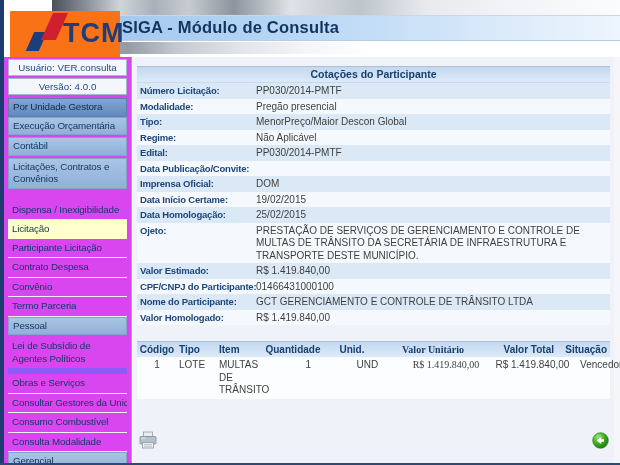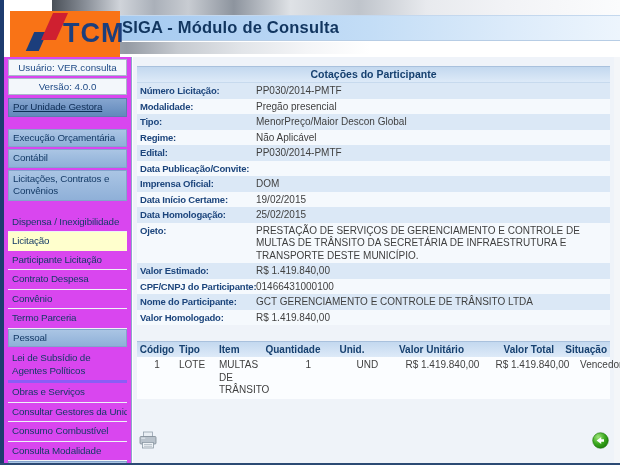--- a/index.html
+++ b/index.html
@@ -28,25 +28,25 @@
   .logo-text{position:absolute;left:53px;top:7px;font-size:27px;font-weight:bold;color:#1c3e7c;letter-spacing:1px;line-height:30px;}
   .app-title{position:absolute;left:118px;top:18px;font-size:16.5px;font-weight:bold;color:#11355f;letter-spacing:0.2px;}
 
   
   .sidebar{position:absolute;left:4px;top:57px;width:127px;height:408px;background:#d946ef;box-sizing:border-box;padding:2px 4px 0 4px;}
   .info-box{height:15px;line-height:15px;margin-bottom:2px;border:1px solid #a7b7cb;background:#f3f7fb;
     text-align:center;font-size:9.8px;color:#1e4a86;}
   .menu{margin-top:3px;}
   .menu-item{font-size:9.8px;letter-spacing:-0.15px;color:#143a66;padding:2px 4px;line-height:12.5px;
     white-space:nowrap;overflow:hidden;cursor:pointer;}
-  .section-dark{background:linear-gradient(#85a5cf,#6289bc);border:1px solid #5c7fae;margin-bottom:12px;color:#0e2d55;text-decoration:underline;}
+  .section-dark{background:linear-gradient(#85a5cf,#6289bc);border:1px solid #5c7fae;margin-bottom:0;color:#0e2d55;}
   .section-med{background:linear-gradient(#aac5e4,#8fb0d8);border:1px solid #84a3cb;margin-bottom:2px;}
   .section-med-tall{background:linear-gradient(#aac5e4,#8fb0d8);border:1px solid #84a3cb;margin-bottom:12px;white-space:normal;}
   .item{background:transparent;border-bottom:1px solid #eef2f7;padding:3px 4px;}
-  .item-tall{background:transparent;border-bottom:3px solid #8b5cf6;padding:3px 4px;white-space:normal;}
+  .item-tall{background:transparent;border-bottom:6px solid #8b5cf6;padding:3px 4px;white-space:normal;}
   .item-selected{background:#ffffcd;padding:3px 4px;}
   .separator{position:absolute;left:131px;top:57px;width:1px;height:408px;background:#8ca8c8;}
   .right-strip{position:absolute;right:0;top:57px;width:6px;height:408px;background:#f4f6f9;}
 
   
   .content{position:absolute;left:133px;top:57px;width:481px;height:408px;background:#eff3f9;box-sizing:border-box;padding:9px 4px 0 4px;}
   .panel-header{height:15px;line-height:15px;text-align:center;font-size:10.5px;font-weight:bold;color:#16406f;
     background:linear-gradient(#c3d8ef,#ddeaf8);border-top:1px solid #a9c1dd;border-bottom:1px solid #c7daee;box-sizing:content-box;}
   .detail-row{display:flex;align-items:flex-start;padding:2px 0 1px 0;}
   .detail-row:nth-child(odd){background:#dbe8f6;}
@@ -56,21 +56,21 @@
   .detail-value{flex:1;font-size:10px;color:#3f3f3f;line-height:12.5px;padding-right:4px;}
   .items-spacer{height:16px;}
   .items-header{display:flex;height:15px;line-height:15px;font-size:10px;font-weight:bold;color:#16406f;
     background:linear-gradient(#c3d8ef,#ddeaf8);border-top:1px solid #a9c1dd;}
   .item-row{display:flex;background:#fbfdff;padding:2px 0;font-size:10px;color:#3f3f3f;line-height:12.5px;}
   .col-codigo{width:40px;text-align:center;flex:none;}
   .col-tipo{width:42px;text-align:left;flex:none;padding-left:2px;box-sizing:border-box;}
   .col-item{flex:1;text-align:left;}
   .col-qtd{width:78px;text-align:center;flex:none;}
   .col-unid{width:40px;text-align:center;flex:none;}
-  .col-vu{width:92px;text-align:right;flex:none;}
+  .col-vu{width:92px;text-align:right;flex:none;font-family:Liberation Serif, serif;}
   .col-vt{width:90px;text-align:right;flex:none;}
   .col-sit{width:56px;text-align:right;flex:none;padding-right:3px;box-sizing:border-box;}
   .actions{margin-top:32px;display:flex;justify-content:space-between;align-items:center;padding:0 1px;}
   .icon-btn{cursor:pointer;display:inline-block;line-height:0;}
 </style>
 </head>
 <body>
 
 <div class="left-border"></div>
 

